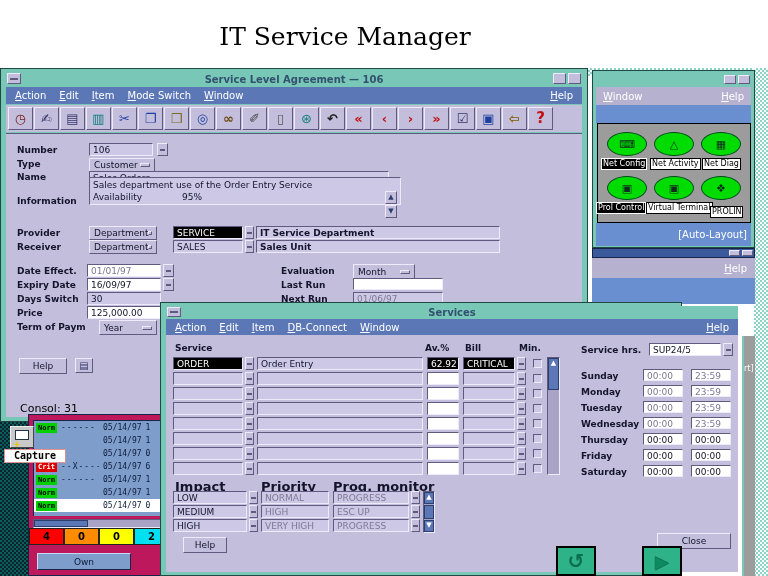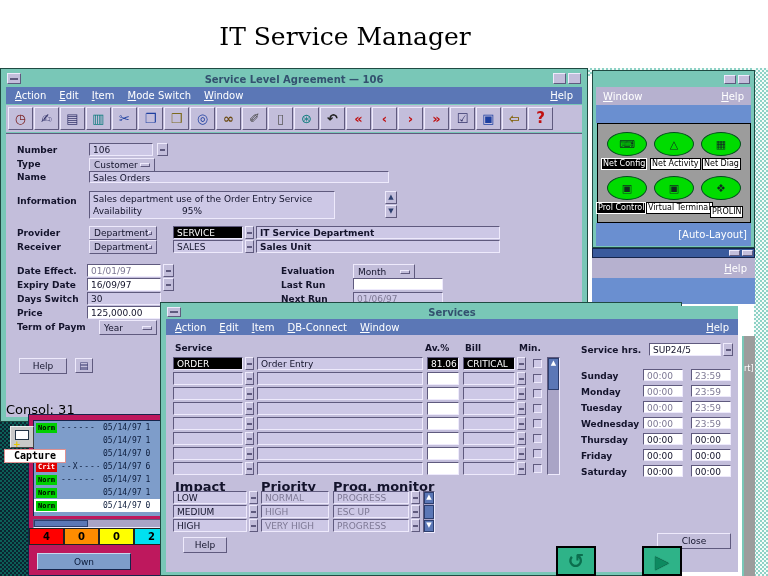--- a/index.html
+++ b/index.html
@@ -147,21 +147,21 @@
   <span class="abs lbl" style="left:16px;top:90px">Type</span>
   <div class="abs raised dd" style="left:88px;top:89px;width:66px;height:14px">
       <span>Customer</span>
       <span class="ddm"></span>
     </div>
 
   <span class="abs lbl" style="left:16px;top:103px">Name</span>
   <div class="abs fld" style="left:88px;top:102px;width:300px;height:12px">Sales Orders</div>
 
   <span class="abs lbl" style="left:16px;top:127px">Information</span>
-  <div class="abs fld" style="left:88px;top:122px;width:246px;height:28px">
+  <div class="abs fld" style="left:88px;top:108px;width:312px;height:28px">
     <div class="info">Sales department use of the Order Entry Service</div>
     <div class="info">Availability              95%</div>
   </div>
   <div class="abs mbtn sarr" style="left:384px;top:122px;width:12px;height:13px">▲</div>
   <div class="abs mbtn sarr" style="left:384px;top:136px;width:12px;height:13px">▼</div>
 
   <span class="abs lbl" style="left:16px;top:159px">Provider</span>
   <div class="abs raised dd" style="left:88px;top:157px;width:68px;height:14px">
       <span>Department</span>
       <span class="ddm"></span>
@@ -214,21 +214,21 @@
     </div>
   <span class="abs lbl" style="left:280px;top:211px">Last Run</span>
   <div class="abs fld white" style="left:352px;top:209px;width:90px;height:12px"></div>
   <span class="abs lbl" style="left:280px;top:225px">Next Run</span>
   <div class="abs fld dim" style="left:352px;top:223px;width:90px;height:12px">01/06/97</div>
 
   <div class="abs btn" style="left:18px;top:289px;width:48px;height:16px">Help</div>
   <div class="abs mbtn" style="left:74px;top:289px;width:18px;height:15px;font-size:10px;color:#35356b">▤</div>
 </div>
 
-<span class="abs" style="left:6px;top:402px;font-size:13px;color:#000">Consol: 31</span>
+<span class="abs" style="left:20px;top:402px;font-size:11px;color:#000">Consol: 31</span>
 
 <div class="abs" style="left:28px;top:414px;width:140px;height:162px;background:#be185d;border:1px solid #16244a">
   <div class="abs" style="left:4px;top:5px;width:132px;height:96px;background:#7e9dca;border-top:1px solid #16244a;border-left:1px solid #16244a">
     <div class="crow">
         <span class="badge b-norm">Norm</span>
         <span class="dash">------</span>
         <span>05/14/97</span>
         <span>1</span>
       </div>
     <div class="crow">
@@ -352,21 +352,21 @@
   <div class="abs fld white" style="left:488px;top:40px;width:72px;height:13px">SUP24/5</div>
   <div class="abs mbtn" style="left:562px;top:40px;width:10px;height:13px">
       <i></i>
     </div>
 
   <div class="abs fld blackf" style="left:12px;top:54px;width:70px;height:13px">ORDER</div>
   <div class="abs mbtn" style="left:84px;top:54px;width:9px;height:13px">
       <i></i>
     </div>
   <div class="abs fld" style="left:96px;top:54px;width:166px;height:13px">Order Entry</div>
-  <div class="abs fld blackf" style="left:266px;top:54px;width:32px;height:13px">81.06</div>
+  <div class="abs fld blackf" style="left:266px;top:54px;width:32px;height:13px">62.92</div>
   <div class="abs fld blackf" style="left:302px;top:54px;width:52px;height:13px">CRITICAL</div>
   <div class="abs mbtn" style="left:356px;top:54px;width:9px;height:13px">
       <i></i>
     </div>
   <div class="abs chk" style="left:372px;top:56px"></div>
 
   <div class="abs fld" style="left:12px;top:69px;width:70px;height:13px"></div>
     <div class="abs mbtn" style="left:84px;top:69px;width:9px;height:13px">
       <i></i>
     </div>

